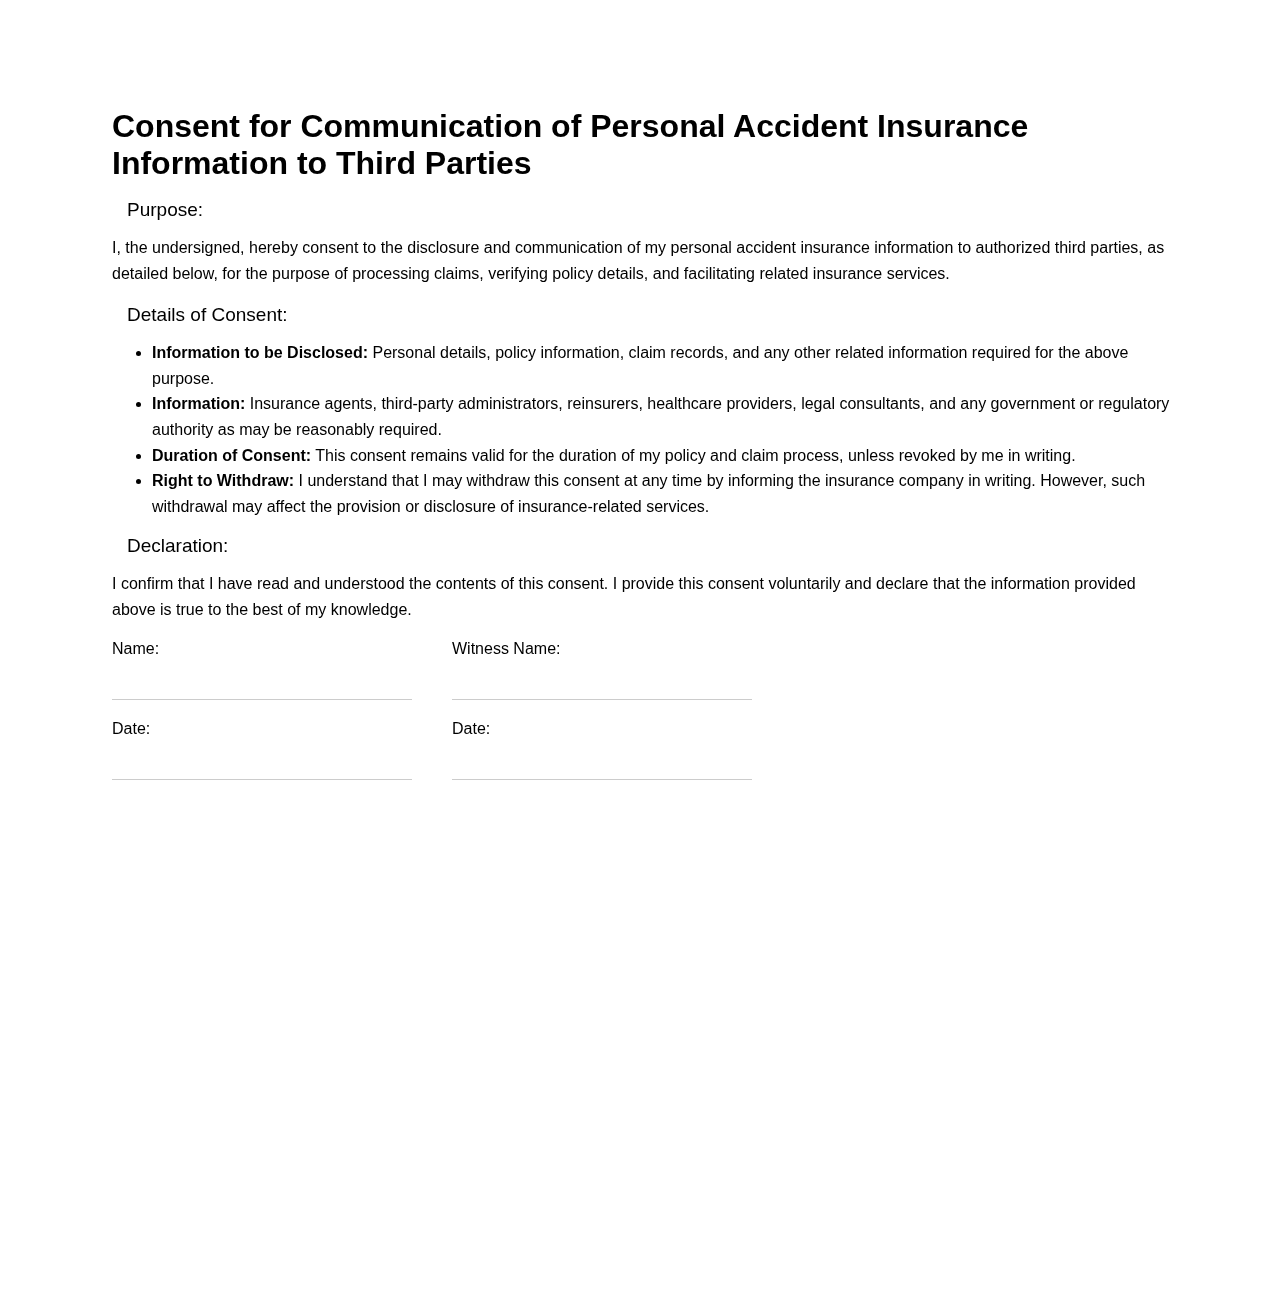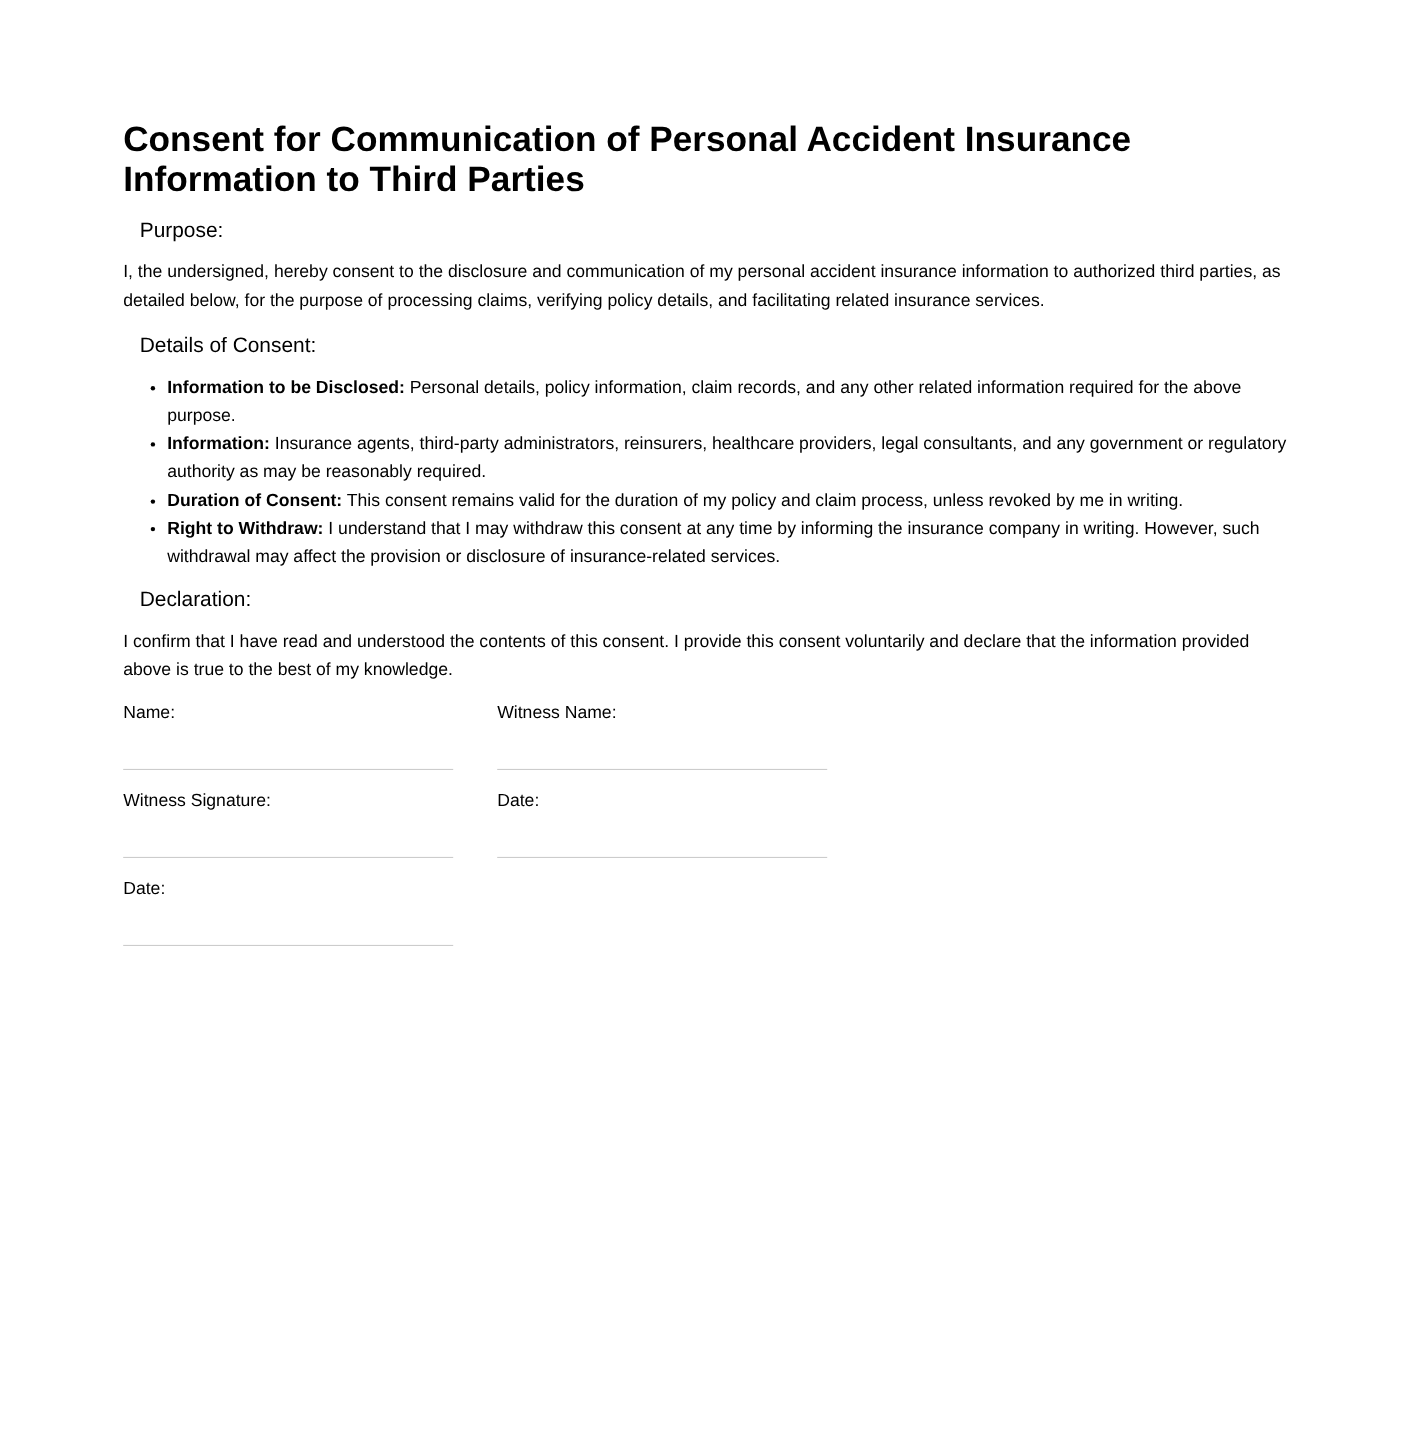--- a/index.html
+++ b/index.html
@@ -90,24 +90,20 @@
   <div class="sig-grid">
     <div class="sig-field">
       <span class="sig-label">Name:</span>
       <div class="sig-line"></div>
     </div>
     <div class="sig-field">
       <span class="sig-label">Witness Name:</span>
       <div class="sig-line"></div>
     </div>
     <div class="sig-field">
-      <span class="sig-label">Witness Signature:</span>
-      <div class="sig-line"></div>
-    </div>
-    <div class="sig-field">
       <span class="sig-label">Date:</span>
       <div class="sig-line"></div>
     </div>
     <div class="sig-field">
       <span class="sig-label">Date:</span>
       <div class="sig-line"></div>
     </div>
   </div>
 </div>
 

